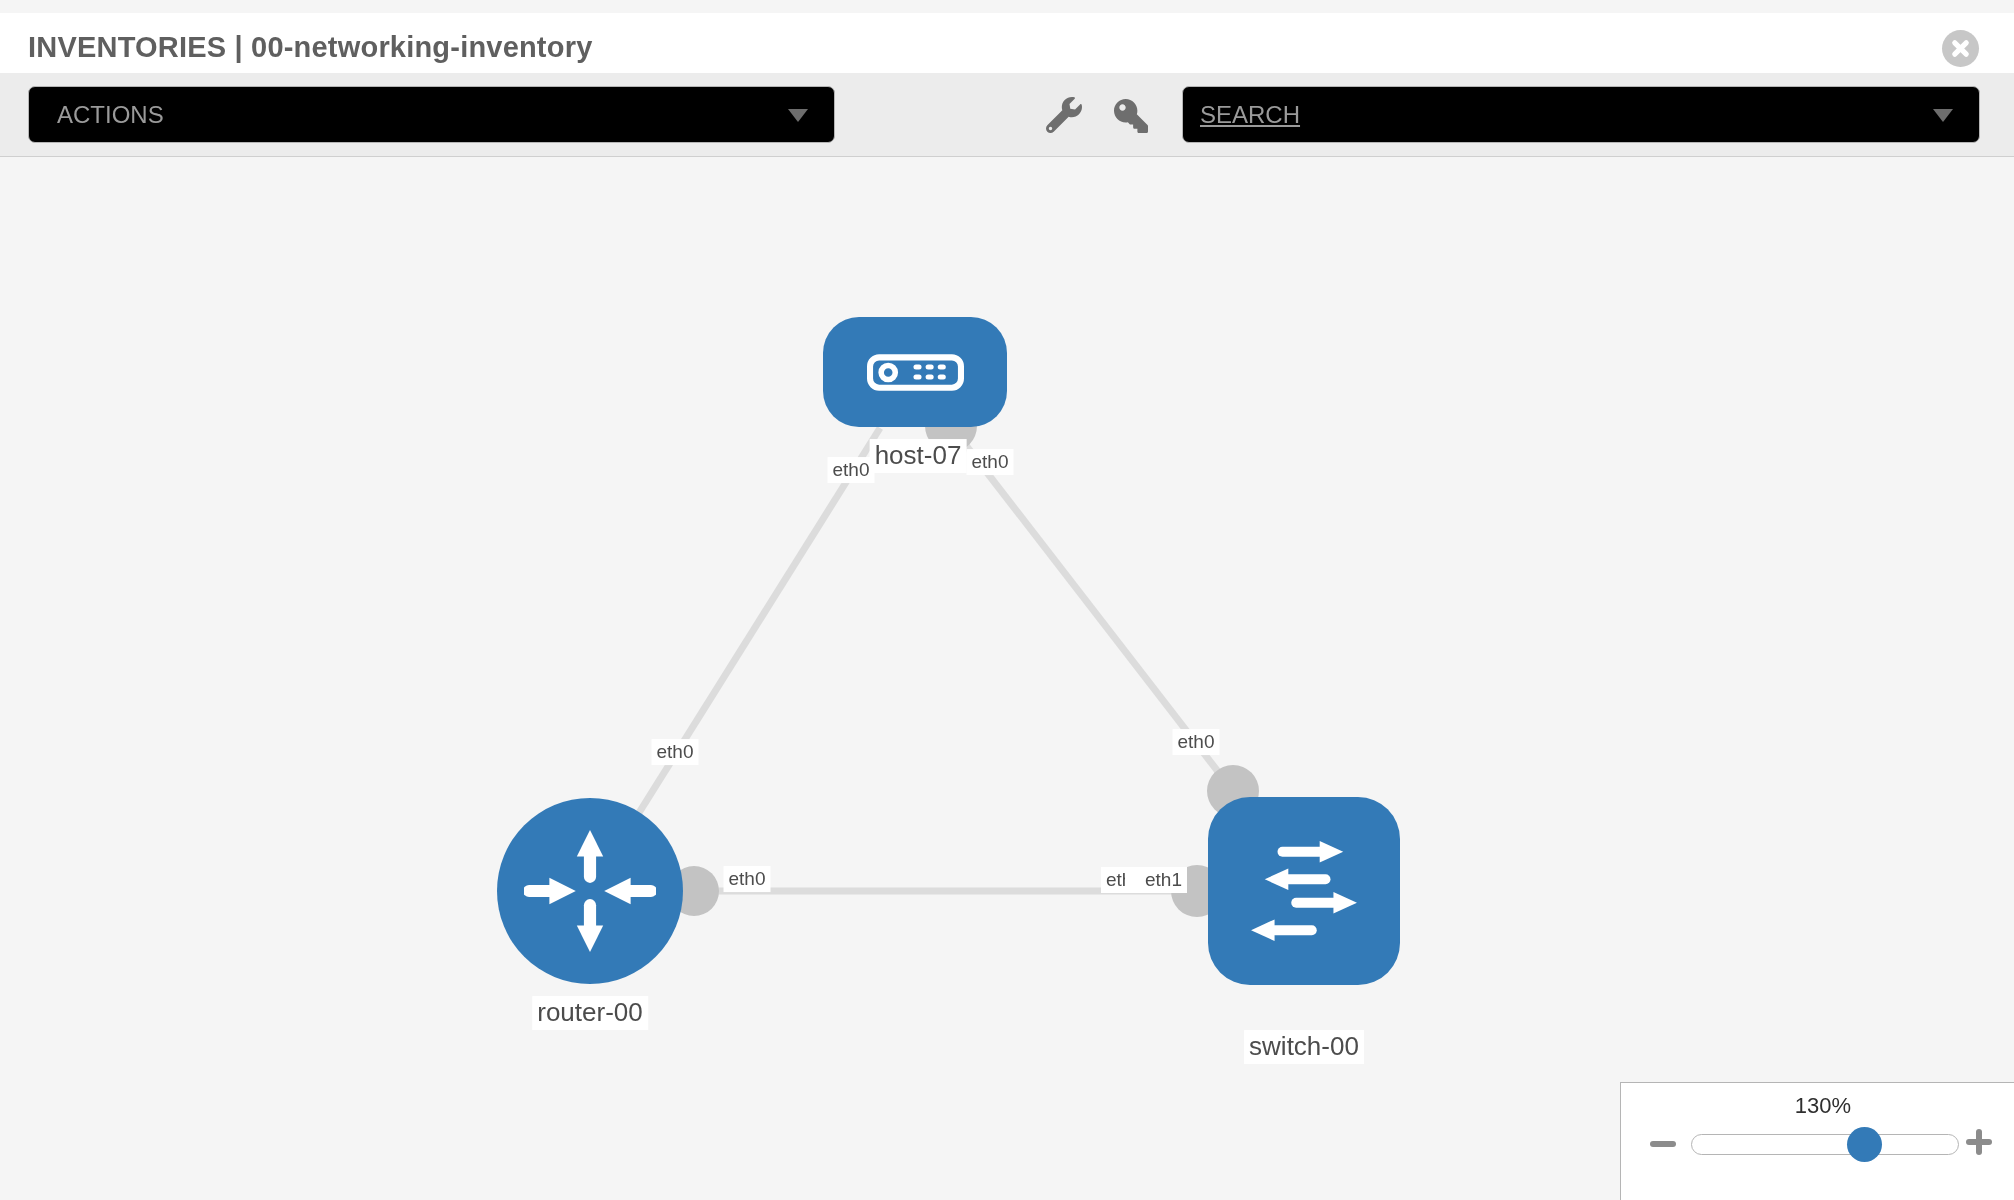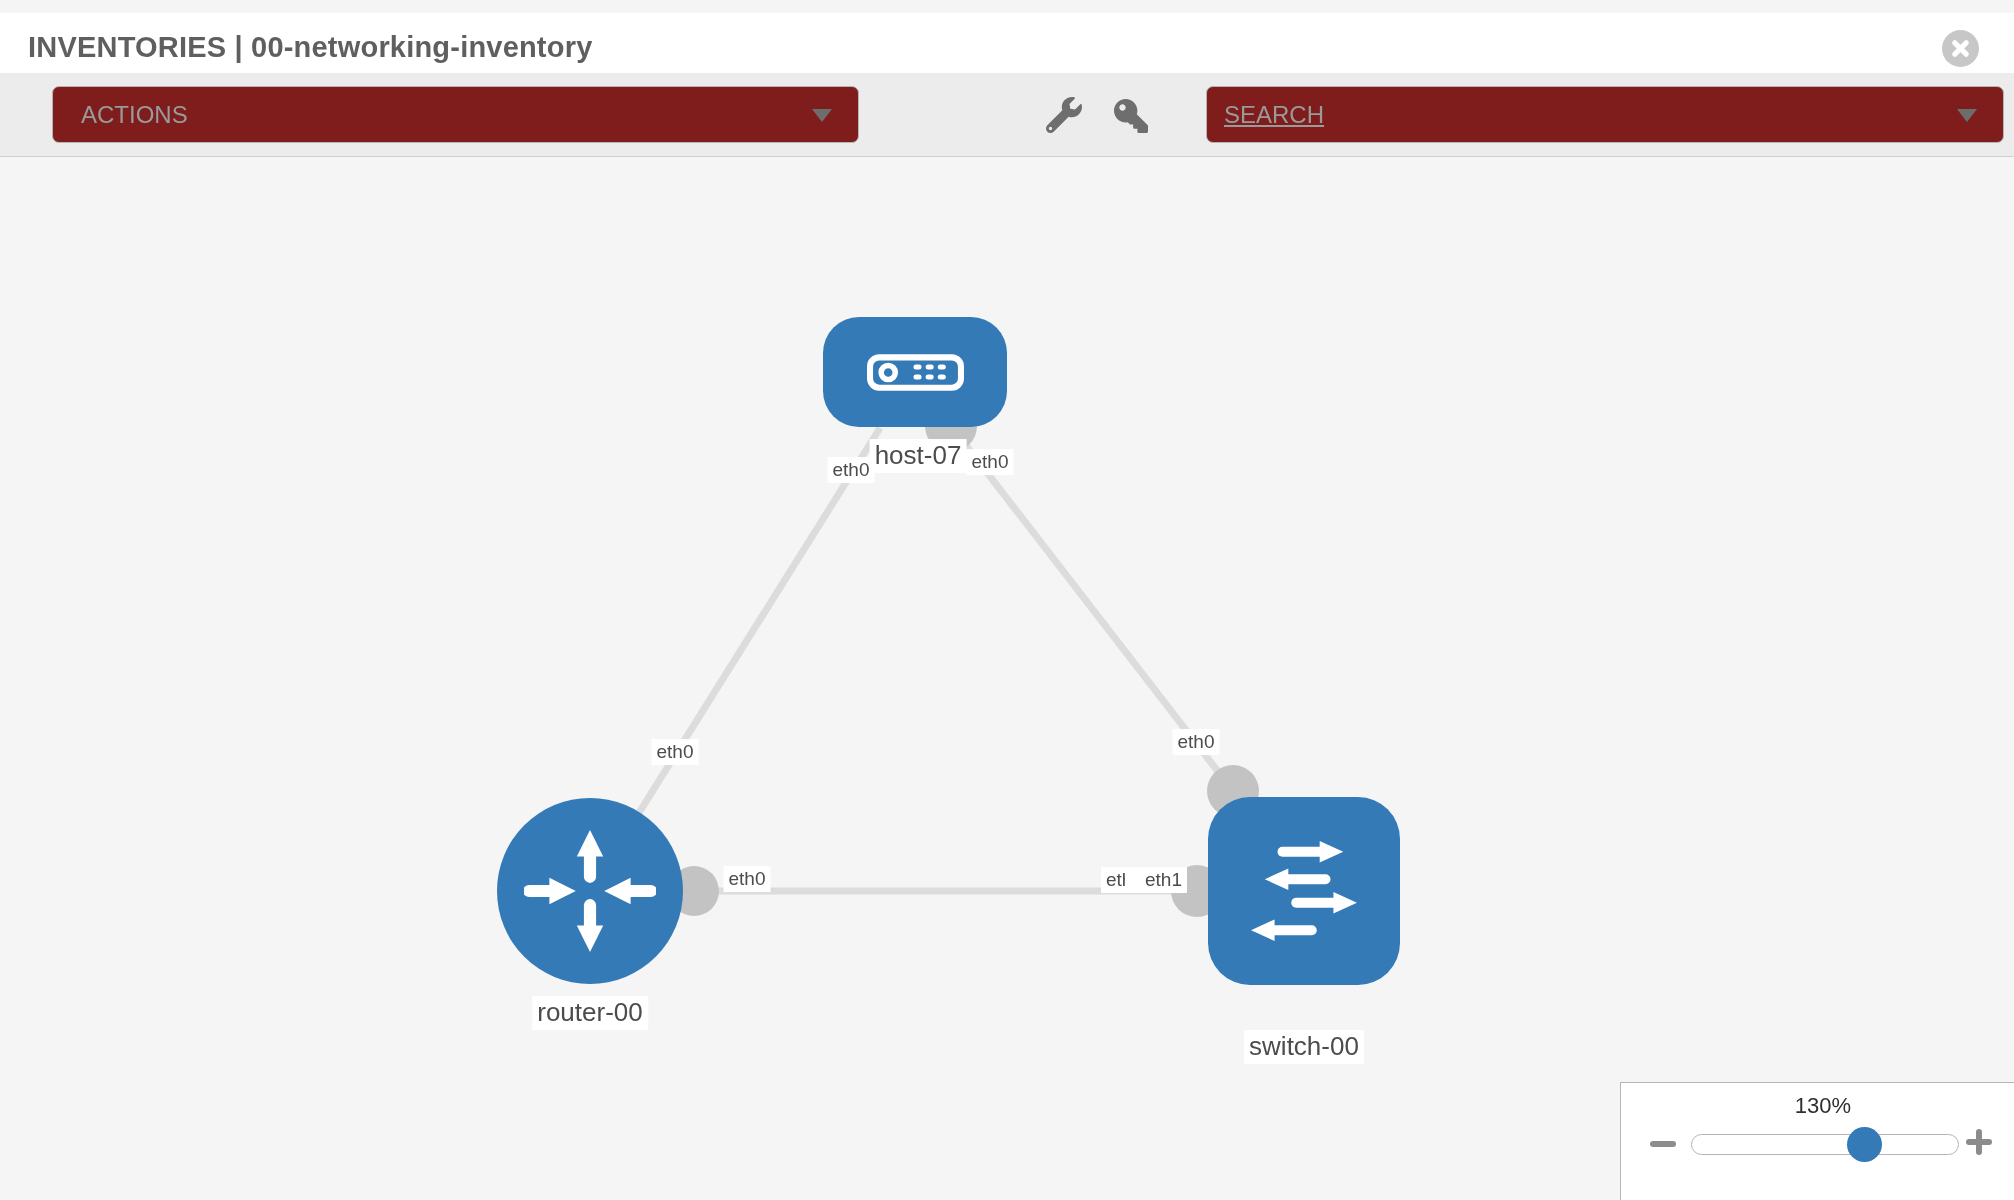--- a/index.html
+++ b/index.html
@@ -12,23 +12,23 @@
             background:#ffffff; border-bottom:1px solid #d9d9d9;margin-top:13px; }
   #page-title { position:absolute; left:28px; top:18px; font-size:29px; font-weight:700;
                 color:#5f5f5f; letter-spacing:0.2px; white-space:nowrap; }
   #close-btn { position:absolute; right:35px; top:17px; width:37px; height:37px;
                border-radius:50%; background:#c7c7c7; cursor:pointer;
                display:flex; align-items:center; justify-content:center; }
 
   
   #toolbar { position:absolute; left:0; top:73px; width:2014px; height:84px;
              background:#ececec; border-bottom:1px solid #cfcfcf; }
-  .tb-select { position:absolute; top:13px; height:57px; background:#7f1d1d;
+  .tb-select { position:absolute; top:13px; height:57px; background:#000000;
                border:1px solid #b5b5b5; border-radius:7px; display:flex;
-               align-items:center; color:#9a9a9a; font-size:24px; cursor:pointer;margin-left:24px; }
+               align-items:center; color:#9a9a9a; font-size:24px; cursor:pointer; }
   #actions-select { left:28px; width:807px; padding-left:28px; }
   #search-select  { left:1182px; width:798px; padding-left:17px;text-decoration:underline; }
   .caret { position:absolute; width:0; height:0; border-left:10px solid transparent;
            border-right:10px solid transparent; border-top:13px solid #6d6d6d; }
   #actions-caret { right:26px; top:22px; }
   #search-caret  { right:26px; top:22px; }
   .tb-icon { position:absolute; cursor:pointer; }
   #wrench-icon { left:1046px; top:24px; }
   #key-icon    { left:1114px; top:26px; }
 

